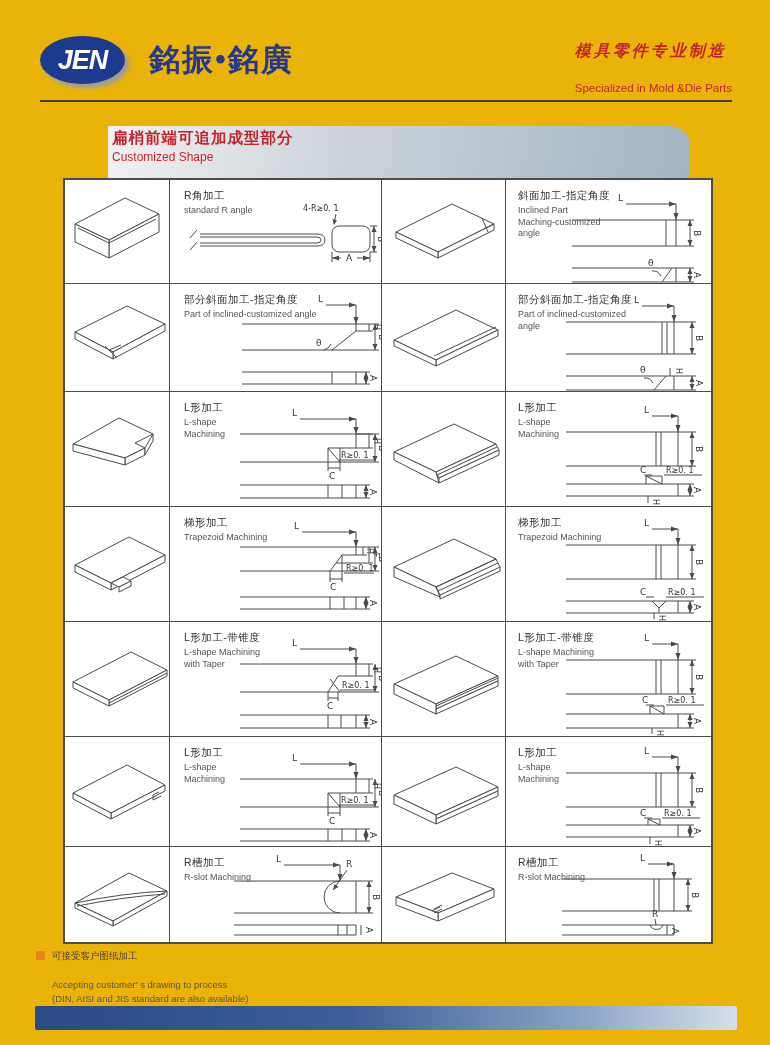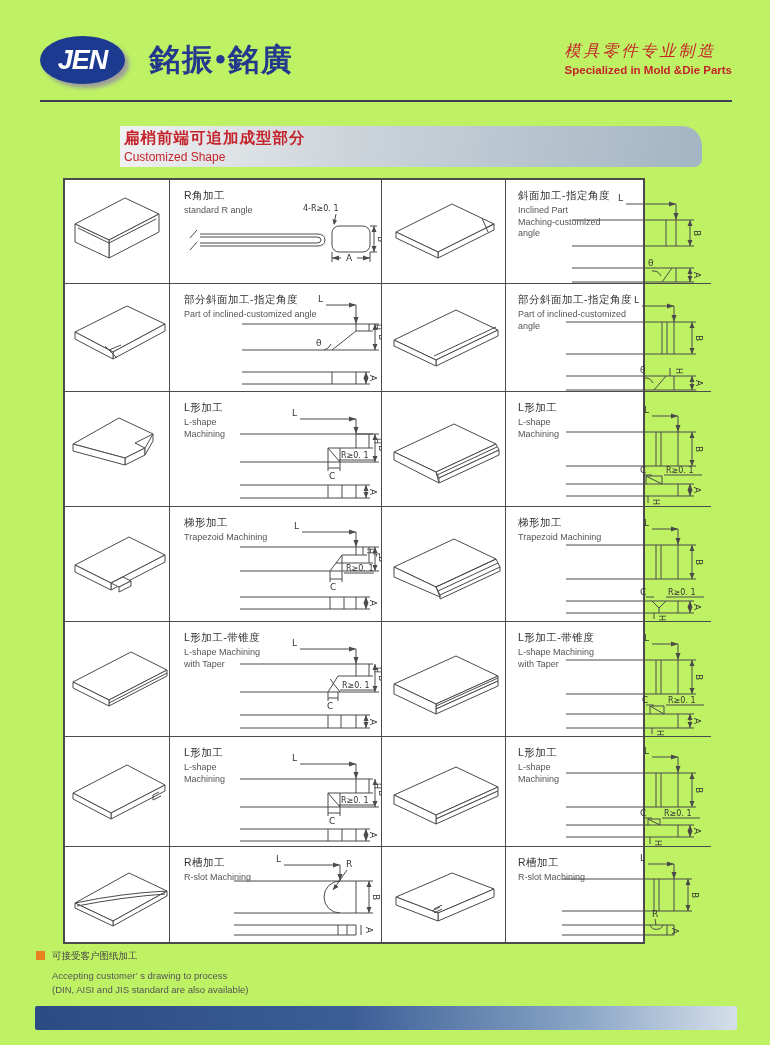--- a/index.html
+++ b/index.html
@@ -1,48 +1,48 @@
 <!DOCTYPE html>
 <html><head>
 <meta charset="utf-8">
 <style>
 *{margin:0;padding:0;box-sizing:border-box}
 html,body{background:#fff}
-.page{position:relative;width:770px;height:1045px;background:#bef264;font-family:"Liberation Sans",sans-serif;overflow:hidden}
+.page{position:relative;width:770px;height:1045px;background:#eab308;font-family:"Liberation Sans",sans-serif;overflow:hidden}
 
 .hdr{position:absolute;top:36px;left:40px;width:692px;display:flex;align-items:flex-start}
 .logo{width:85px;height:48px;background:#1d3a91;border-radius:50%;box-shadow:4px 4px 4px #9c9c9c;color:#fff;display:flex;align-items:center;justify-content:center;font:italic bold 27px "Liberation Sans",sans-serif;letter-spacing:-1px;flex:none}
 .brand{margin-left:24px;font-family:"Liberation Serif",serif;font-weight:bold;font-size:31px;color:#24388e;line-height:48px;letter-spacing:2px;white-space:nowrap}
 .tags{margin-left:auto;padding-top:5px;text-align:left}
-.tg-cn{font-family:"Liberation Serif",serif;font-style:italic;font-weight:normal;font-size:16px;color:#c4242b;letter-spacing:3px}
-.tg-en{font-size:11.5px;font-weight:bold;color:#c4242b;margin-top:2px}
+.tg-cn{font-family:"Liberation Serif",serif;font-style:italic;font-weight:bold;font-size:16px;color:#c4242b;letter-spacing:3px}
+.tg-en{font-size:11.5px;font-weight:normal;color:#c4242b;margin-top:20px}
 .rule{position:absolute;top:100px;left:40px;width:692px;height:2px;background:#3f3f52}
 
-.banner{position:absolute;top:126px;left:120px;width:582px;height:41px;background:linear-gradient(100deg,#f0f1f2 0%,#ccd4da 40%,#a3b5c3 100%);border-radius:0 20px 8px 0;padding:2px 12px 0 4px}
+.banner{position:absolute;top:126px;left:108px;width:582px;height:54px;background:linear-gradient(100deg,#f0f1f2 0%,#ccd4da 40%,#a3b5c3 100%);border-radius:0 20px 8px 0;padding:2px 12px 0 4px}
 .bn-cn{font-size:15.5px;font-weight:bold;color:#c4242b;letter-spacing:1px}
 .bn-en{font-size:12px;color:#c4242b;margin-top:1px}
 
-.grid{position:absolute;top:178px;left:63px;width:582px;border:2px solid #4b4b4b;display:grid;grid-template-columns:105px 212px 124px 205px;grid-template-rows:104px 108px 115px 115px 115px 110px 95px;background:#fff}
+.grid{position:absolute;top:178px;left:63px;width:650px;border:2px solid #4b4b4b;display:grid;grid-template-columns:105px 212px 124px 205px;grid-template-rows:104px 108px 115px 115px 115px 110px 95px;background:#fff}
 .c{border-right:1px solid #4b4b4b;border-bottom:1px solid #4b4b4b;position:relative;overflow:hidden}
 .c.lc{border-right:none}
 .c.lr{border-bottom:none}
 .ptitle{position:absolute;top:9px;left:14px;z-index:2}
 .t-cn{font-size:10.5px;color:#333;letter-spacing:.5px}
 .t-en{font-size:9px;color:#555;line-height:1.3;white-space:pre-line;margin-top:2px}
 svg.d{position:absolute;left:0;top:0}
 .d line,.d path,.d polyline,.d rect,.d polygon{stroke:#4a4a4a;stroke-width:1;fill:none}
 .d .face{fill:#fff;stroke-linejoin:round}
 .d .ah{fill:#4a4a4a;stroke:none}
 .d text{font:9px "DejaVu Sans",sans-serif;fill:#333;stroke:none}
 .d text.s{font-size:8px}
 .d text.mid{text-anchor:middle}
 
 .foot{position:absolute;top:950px;left:36px;font-size:9.5px;color:#444}
 .foot .b{display:inline-block;width:9px;height:9px;background:#e8821e;margin-right:7px;vertical-align:-1px}
-.foot .en{margin-left:16px;color:#555;line-height:1.5;white-space:pre-line;margin-top:6px}
+.foot .en{margin-left:16px;color:#555;line-height:1.5;white-space:pre-line;margin-top:15px}
 .bar{position:absolute;top:1006px;left:35px;width:702px;height:24px;border-radius:2px;background:linear-gradient(90deg,#2a4b84 0%,#3c5e96 45%,#8aa6c6 78%,#d5dfea 100%)}
 </style>
 </head>
 <body>
 
 <div class="page">
 
   <div class="hdr">
     <div class="logo">
         <span>JEN</span>

